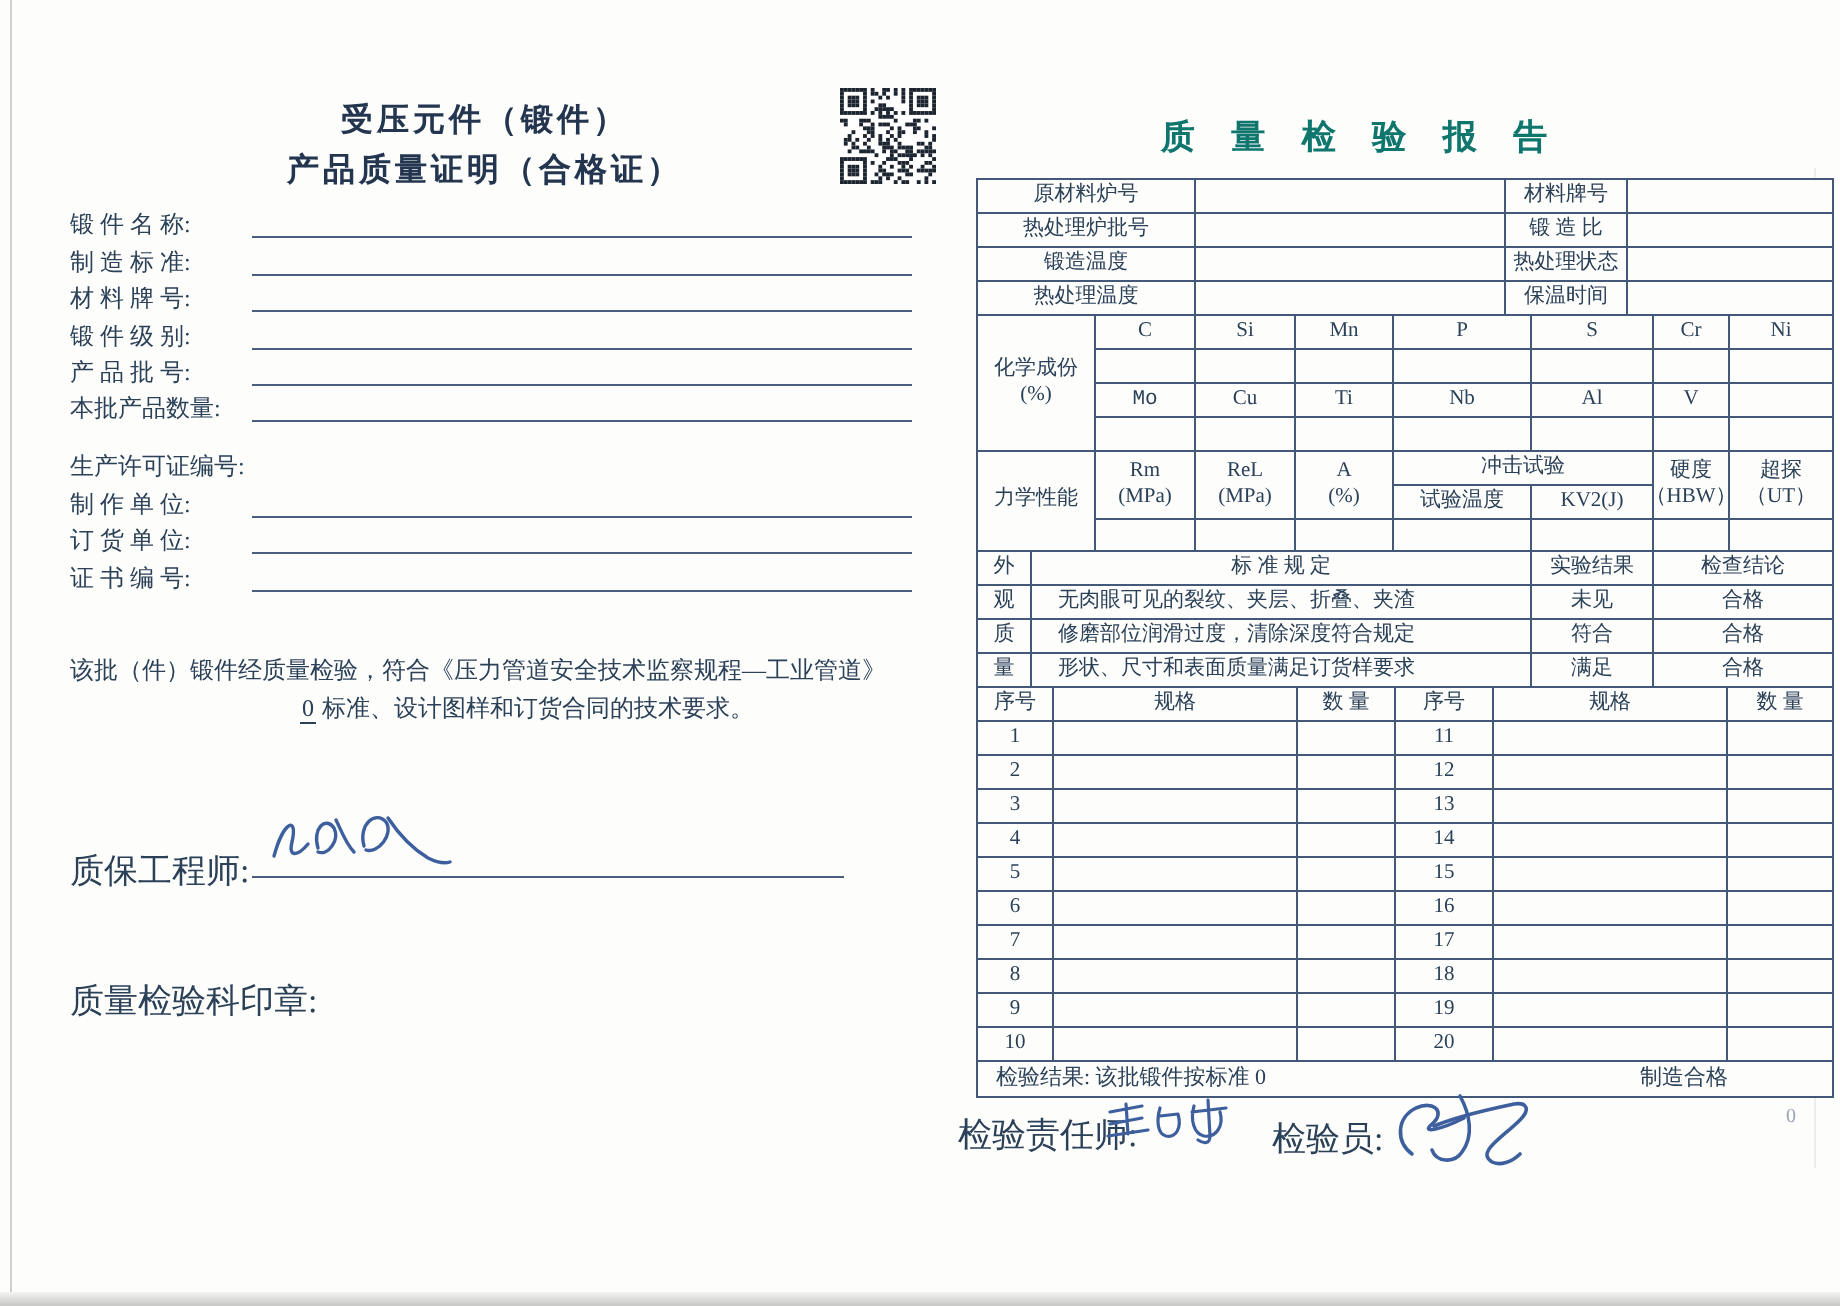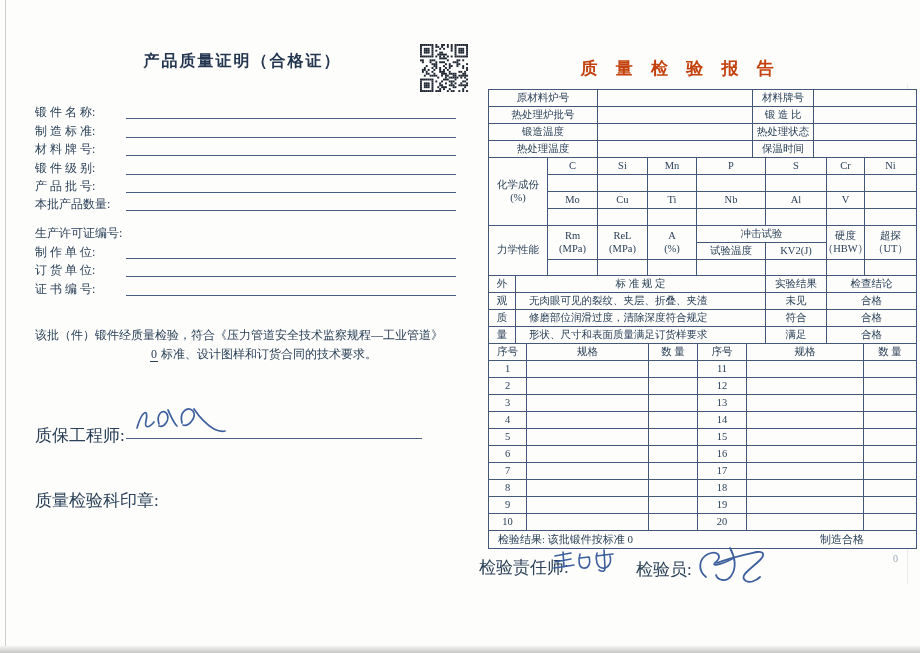--- a/index.html
+++ b/index.html
@@ -14,21 +14,21 @@
   .doc-title{font-size:16px;font-weight:bold;color:#24364f;text-align:center;letter-spacing:2px;line-height:25px;}
   .fieldrow{display:flex;align-items:flex-end;height:18.4px;}
   .fieldlabel{width:91px;font-size:12px;white-space:pre;line-height:14px;}
   .fieldline{flex:1;border-bottom:1px solid #4a5f80;height:15px;}
   .statement{font-size:12px;line-height:19px;}
   .statement .indent{padding-left:115px;}
   .uline{border-bottom:1px solid #2b4158;padding:0 1px;}
   .siglabel{font-size:17px;}
   .sigline{border-bottom:1px solid #4a5f80;}
   
-  .rtitle{font-size:17px;font-weight:bold;color:#c2410c;text-align:center;letter-spacing:7px;}
+  .rtitle{font-size:17px;font-weight:bold;color:#0f766e;text-align:center;letter-spacing:7px;}
   .rtable{position:absolute;left:488px;top:89px;width:427px;border:1px solid #44597a;background:#fdfdfc;}
   .sec{display:grid;}
   .sec .c{box-sizing:border-box;border-right:1px solid #44597a;border-bottom:1px solid #44597a;
           display:flex;align-items:center;justify-content:center;text-align:center;
           font-size:10.5px;line-height:1.15;white-space:pre-line;overflow:hidden;color:#2b4158;}
   .sec .c.nr{border-right:none;}
   .sec .c.nb{border-bottom:none;}
   .sec .c.leftal{justify-content:flex-start;text-align:left;padding-left:13px;}
   .resultrow{display:flex;justify-content:space-between;align-items:center;width:100%;}
   .resultrow .lt{padding-left:9px;font-size:11px;}
@@ -39,20 +39,21 @@
 </head>
 <body>
 
 <div class="page">
 
   <div class="abs edge-left"></div>
   <div class="abs edge-right"></div>
   <div class="abs edge-bottom"></div>
 
   <div class="abs doc-title" style="left:55px;top:48px;width:375px;">
+    <div>受压元件（锻件）</div>
     <div>产品质量证明（合格证）</div>
   </div>
 
   <svg class="abs" style="left:420px;top:44px;" width="48" height="48" viewBox="0 0 25 25" id="qr-svg">
       <rect width="25" height="25" fill="#ffffff"></rect>
       <rect x="0" y="0" width="1" height="1" fill="#1c2430"></rect>
       <rect x="1" y="0" width="1" height="1" fill="#1c2430"></rect>
       <rect x="2" y="0" width="1" height="1" fill="#1c2430"></rect>
       <rect x="3" y="0" width="1" height="1" fill="#1c2430"></rect>
       <rect x="4" y="0" width="1" height="1" fill="#1c2430"></rect>
@@ -422,21 +423,21 @@
         <div class="c" style="grid-area: 1 / 6;">S</div>
         <div class="c" style="grid-area: 1 / 7;">Cr</div>
         <div class="c nr" style="grid-area: 1 / 8;">Ni</div>
         <div class="c" style="grid-area: 2 / 2;"></div>
         <div class="c" style="grid-area: 2 / 3;"></div>
         <div class="c" style="grid-area: 2 / 4;"></div>
         <div class="c" style="grid-area: 2 / 5;"></div>
         <div class="c" style="grid-area: 2 / 6;"></div>
         <div class="c" style="grid-area: 2 / 7;"></div>
         <div class="c nr" style="grid-area: 2 / 8;"></div>
-        <div class="c" style="grid-area: 3 / 2;">Mo</div>
+        <div class="c" style="grid-area: 3 / 2; font-family: Liberation Mono, monospace;">Mo</div>
         <div class="c" style="grid-area: 3 / 3;">Cu</div>
         <div class="c" style="grid-area: 3 / 4;">Ti</div>
         <div class="c" style="grid-area: 3 / 5;">Nb</div>
         <div class="c" style="grid-area: 3 / 6;">Al</div>
         <div class="c" style="grid-area: 3 / 7;">V</div>
         <div class="c nr" style="grid-area: 3 / 8;"></div>
         <div class="c" style="grid-area: 4 / 2;"></div>
         <div class="c" style="grid-area: 4 / 3;"></div>
         <div class="c" style="grid-area: 4 / 4;"></div>
         <div class="c" style="grid-area: 4 / 5;"></div>

